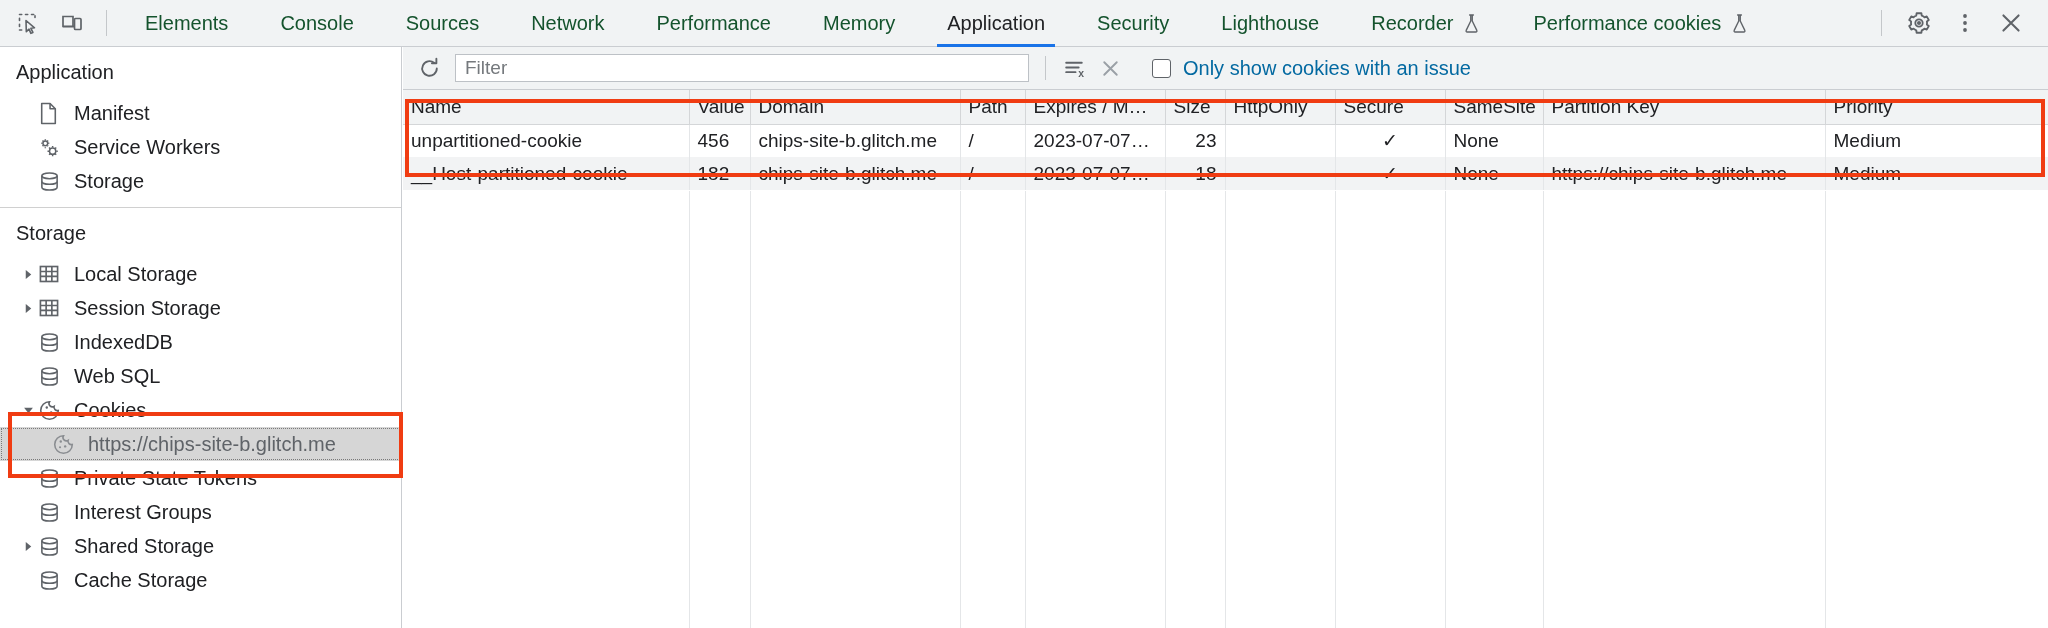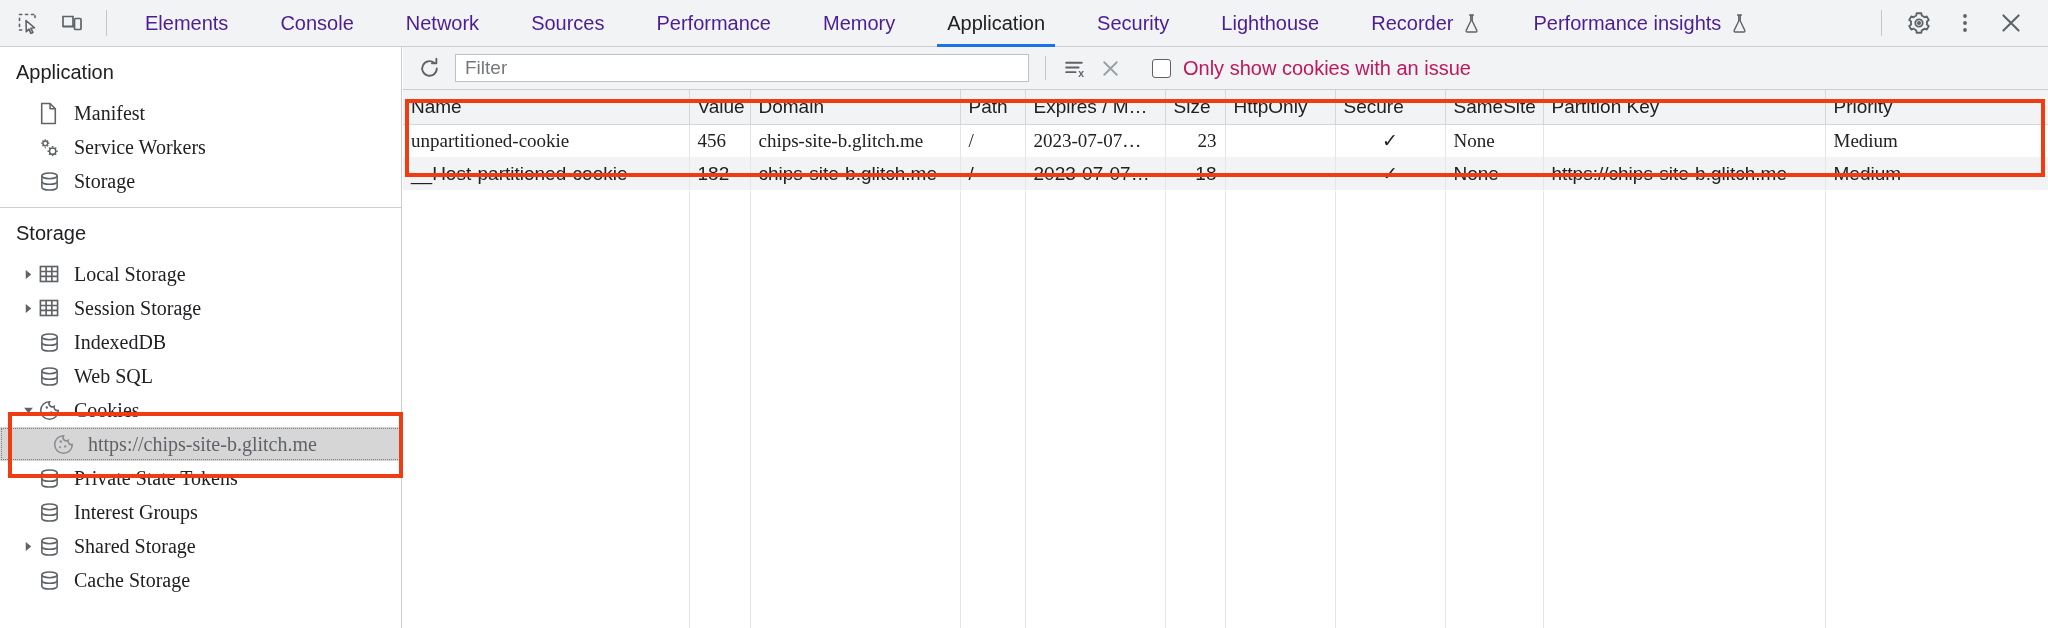--- a/index.html
+++ b/index.html
@@ -36,21 +36,21 @@
     background: #c4c7ca;
     margin: 0 12px;
   }
   .tabs { display: flex; align-items: center; height: 47px; }
   .tab {
     position: relative;
     height: 47px;
     padding: 0 26px;
     display: flex; align-items: center; justify-content: center;
     font-size: 20px;
-    color: #4c1d95;
+    color: #14532d;
     white-space: nowrap;
     cursor: pointer;
   }
   .tab.active { color: #202124; }
   .tab.active::after {
     content: "";
     position: absolute; left: 16px; right: 16px; bottom: 0;
     height: 3px; background: #1a73e8;
   }
   .tab .flask { margin-left: 9px; display: inline-flex; }
@@ -81,21 +81,20 @@
     padding: 14px 0 12px 16px;
   }
   .sb-item {
     display: flex; align-items: center;
     height: 34px;
     padding-left: 18px;
     font-size: 20px;
     color: #202124;
     cursor: pointer;
     position: relative;
-    font-family: Liberation Serif, serif;
   }
   .sb-item.selected {
     background: #d6d6d6;
     outline: 1px dotted #7a7a7a;
     outline-offset: -2px;
   }
   .sb-twisty {
     width: 20px; min-width: 20px;
     display: flex; align-items: center; justify-content: center;
   }
@@ -149,21 +148,21 @@
     margin-left: 24px;
     cursor: pointer;
   }
   .fb-checkbox {
     width: 19px; height: 19px;
     border: 1.5px solid #5f6368;
     border-radius: 3px;
     background: #fff;
     margin-right: 12px;
   }
-  .fb-check-label { font-size: 20px; color: #be185d; white-space: nowrap; }
+  .fb-check-label { font-size: 20px; color: #0369a1; white-space: nowrap; }
 
   
   .grid {
     position: relative;
     width: 1645px;
     height: 538px;
     overflow: hidden;
   }
   table.ck {
     border-collapse: collapse;
@@ -188,21 +187,21 @@
   table.ck th:last-child { border-right: none; }
   table.ck td {
     height: 33px;
     padding: 0 8px;
     border-right: 1px solid #e4e6e8;
     white-space: nowrap;
     overflow: hidden;
     text-overflow: ellipsis;
   }
   table.ck td:last-child { border-right: none; }
-  table.ck tr.row-even td { background: #ffffff; font-family: Liberation Serif, serif; }
+  table.ck tr.row-even td { background: #ffffff; }
   table.ck tr.row-odd  td { background: #f2f3f4; }
   td.c-name { padding-left: 26px; }
   td.c-num  { text-align: right; padding-right: 14px; margin-top: 24px; }
   td.c-center { text-align: center; }
   .filler {
     position: absolute;
     left: 0; top: 101px;
     width: 1645px; height: 437px;
     pointer-events: none;
   }
@@ -246,24 +245,24 @@
     <div class="tb-sep"></div>
 
     <div class="tabs">
       <div class="tab">
         <span>Elements</span>
       </div>
       <div class="tab">
         <span>Console</span>
       </div>
       <div class="tab">
+        <span>Sources</span>
+      </div>
+      <div class="tab">
         <span>Network</span>
-      </div>
-      <div class="tab">
-        <span>Sources</span>
       </div>
       <div class="tab">
         <span>Performance</span>
       </div>
       <div class="tab">
         <span>Memory</span>
       </div>
       <div class="tab active">
         <span>Application</span>
       </div>
@@ -275,21 +274,21 @@
       </div>
       <div class="tab">
         <span>Recorder</span>
         <span class="flask">
           <svg width="19" height="21" viewBox="0 0 20 22">
             <path d="M8 2h4M9.2 2v6.3L4.4 18.2a1.2 1.2 0 0 0 1.05 1.8h9.1a1.2 1.2 0 0 0 1.05-1.8L10.8 8.3V2" fill="none" stroke="#5f6368" stroke-width="1.45" stroke-linecap="round" stroke-linejoin="round"></path>
           </svg>
         </span>
       </div>
       <div class="tab">
-        <span>Performance insights</span>
+        <span>Performance cookies</span>
         <span class="flask">
           <svg width="19" height="21" viewBox="0 0 20 22">
             <path d="M8 2h4M9.2 2v6.3L4.4 18.2a1.2 1.2 0 0 0 1.05 1.8h9.1a1.2 1.2 0 0 0 1.05-1.8L10.8 8.3V2" fill="none" stroke="#5f6368" stroke-width="1.45" stroke-linecap="round" stroke-linejoin="round"></path>
           </svg>
         </span>
       </div>
     </div>
 
     <div class="tb-right">
       <div class="tb-sep"></div>

